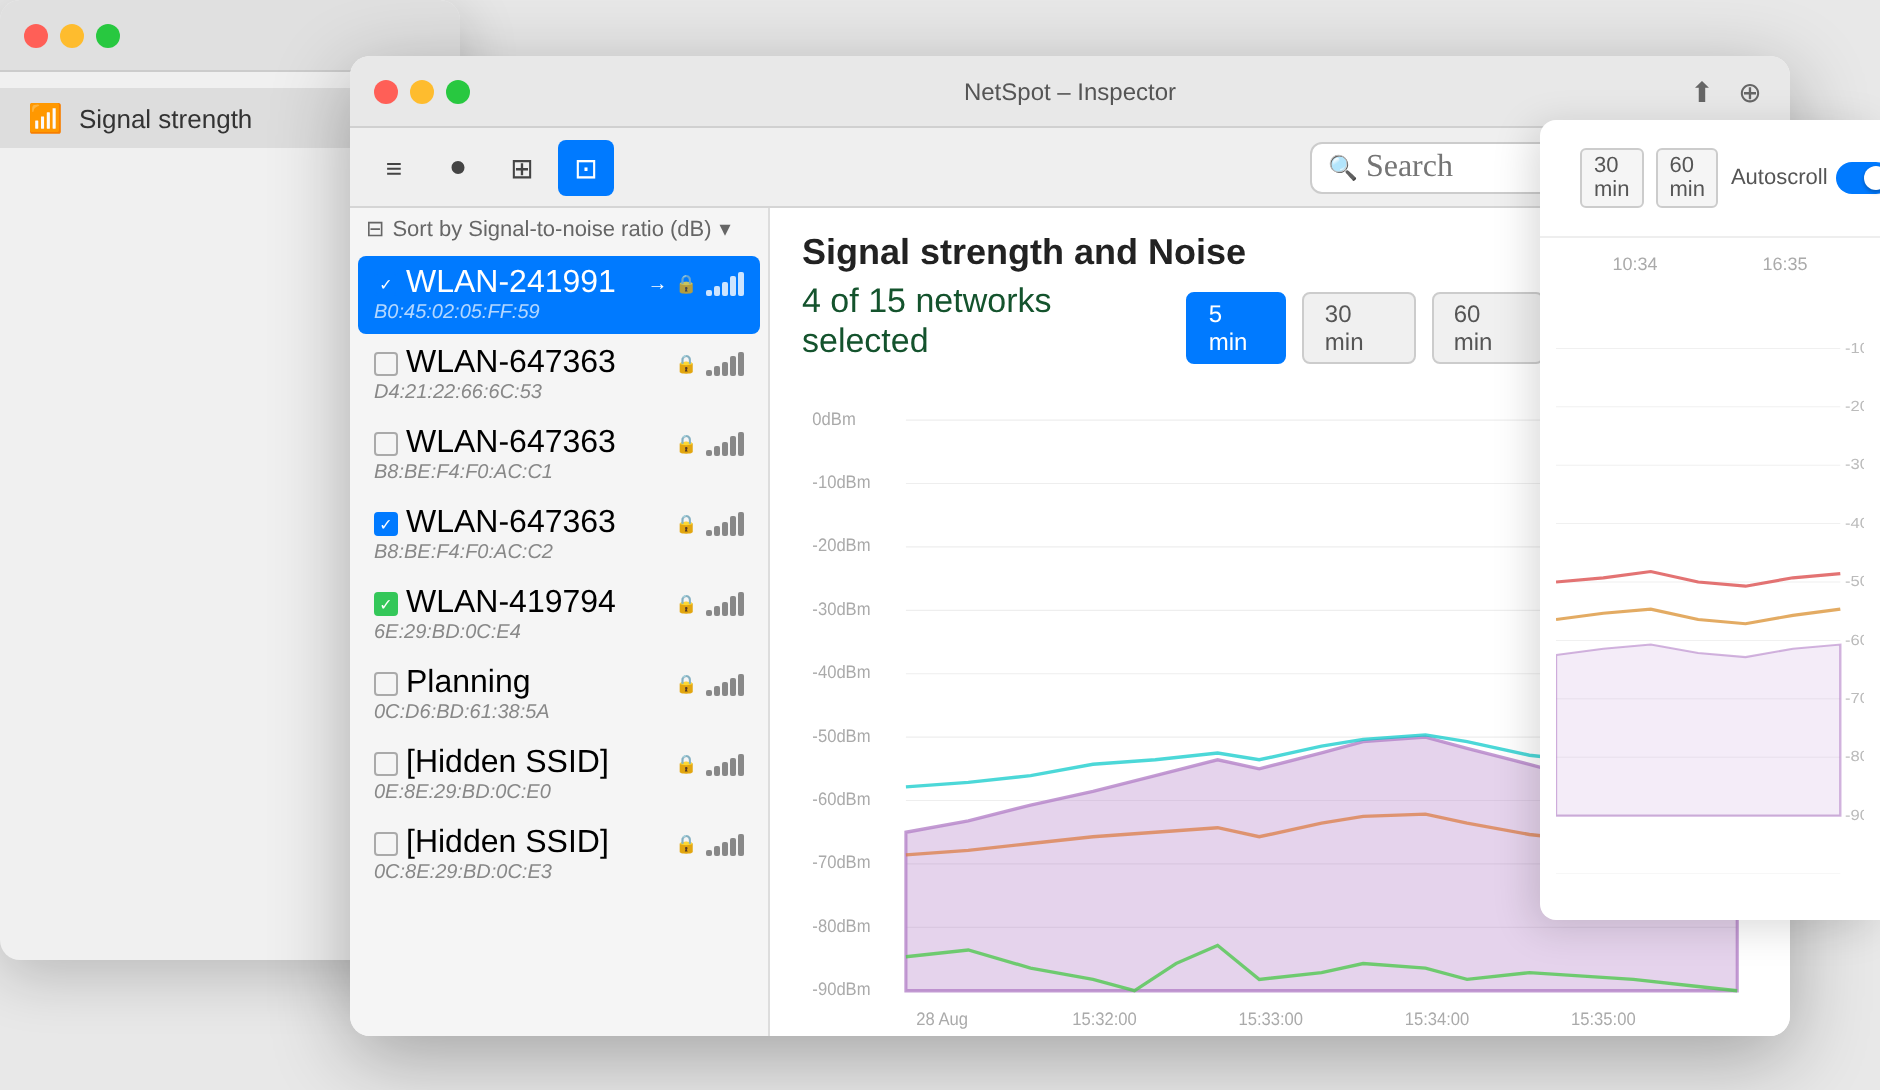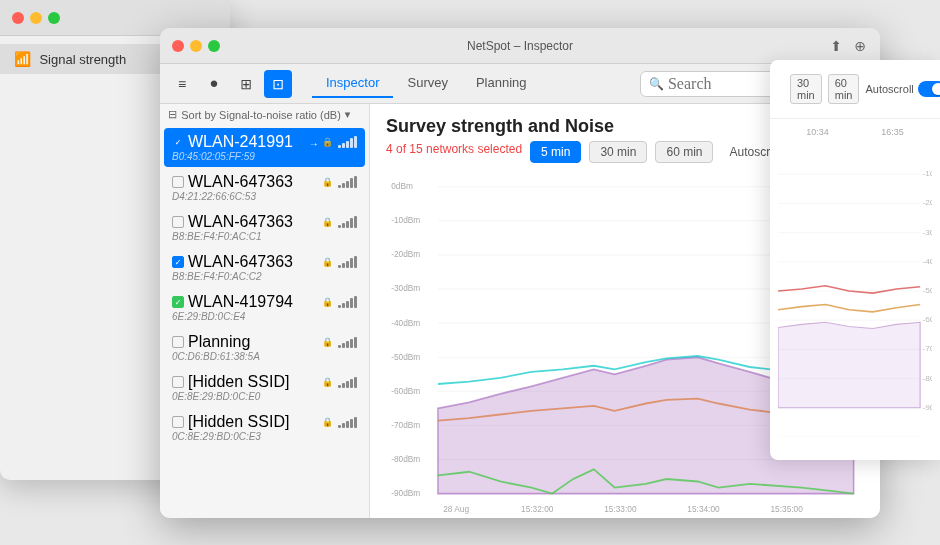--- a/index.html
+++ b/index.html
@@ -9,21 +9,21 @@
       width: 940px;
       height: 545px;
       overflow: hidden;
       position: relative;
     }
 
     
     .main-window {
       position: absolute;
       top: 28px;
-      left: 160px;
+      left: 175px;
       width: 720px;
       height: 490px;
       background: #f5f5f5;
       border-radius: 10px;
       box-shadow: 0 10px 40px rgba(0,0,0,0.3);
       overflow: hidden;
       z-index: 2;
     }
 
     .title-bar {
@@ -263,22 +263,22 @@
     }
 
     .chart-title {
       font-size: 18px;
       font-weight: 600;
       color: #222;
       margin-bottom: 4px;
     }
 
     .chart-subtitle {
-      font-size: 12px;
-      color: #ef4444;
+      font-size: 17px;
+      color: #14532d;
       margin-bottom: 6px;
     }
 
     .chart-controls {
       display: flex;
       align-items: center;
       gap: 8px;
       margin-bottom: 8px;
     }
 
@@ -526,25 +526,20 @@
       <span class="tb-icon">⊕</span>
     </div>
   </div>
 
   <div class="toolbar">
     <div class="toolbar-icon-btn">≡</div>
     <div class="toolbar-icon-btn">⏺</div>
     <div class="toolbar-icon-btn">⊞</div>
     <div class="toolbar-icon-btn active">⊡</div>
 
-    <div class="nav-tabs">
-      <div class="nav-tab active">Inspector</div>
-      <div class="nav-tab">Survey</div>
-      <div class="nav-tab">Planning</div>
-    </div>
 
     <div class="search-bar">
       <span style="font-size:12px;color:#aaa;margin-right:4px;">🔍</span>
       <input type="text" placeholder="Search" style="">
     </div>
 
     <div class="toolbar-action-btns">
       <div class="toolbar-icon-btn">⬆</div>
       <div class="toolbar-icon-btn">⏱</div>
     </div>
@@ -688,21 +683,21 @@
             </div>
           </div>
           <div class="network-mac">0C:8E:29:BD:0C:E3</div>
         </div>
 
       </div>
     </div>
 
     <div class="right-panel">
       <div class="chart-header">
-        <div class="chart-title">Survey strength and Noise</div>
+        <div class="chart-title">Signal strength and Noise</div>
         <div class="chart-controls">
           <span class="chart-subtitle">4 of 15 networks selected</span>
           <div class="time-btn active">5 min</div>
           <div class="time-btn">30 min</div>
           <div class="time-btn">60 min</div>
           <div class="autoscroll-control">
             <span>Autoscroll</span>
             <div class="toggle-switch">
               <div class="toggle-knob"></div>
             </div>

